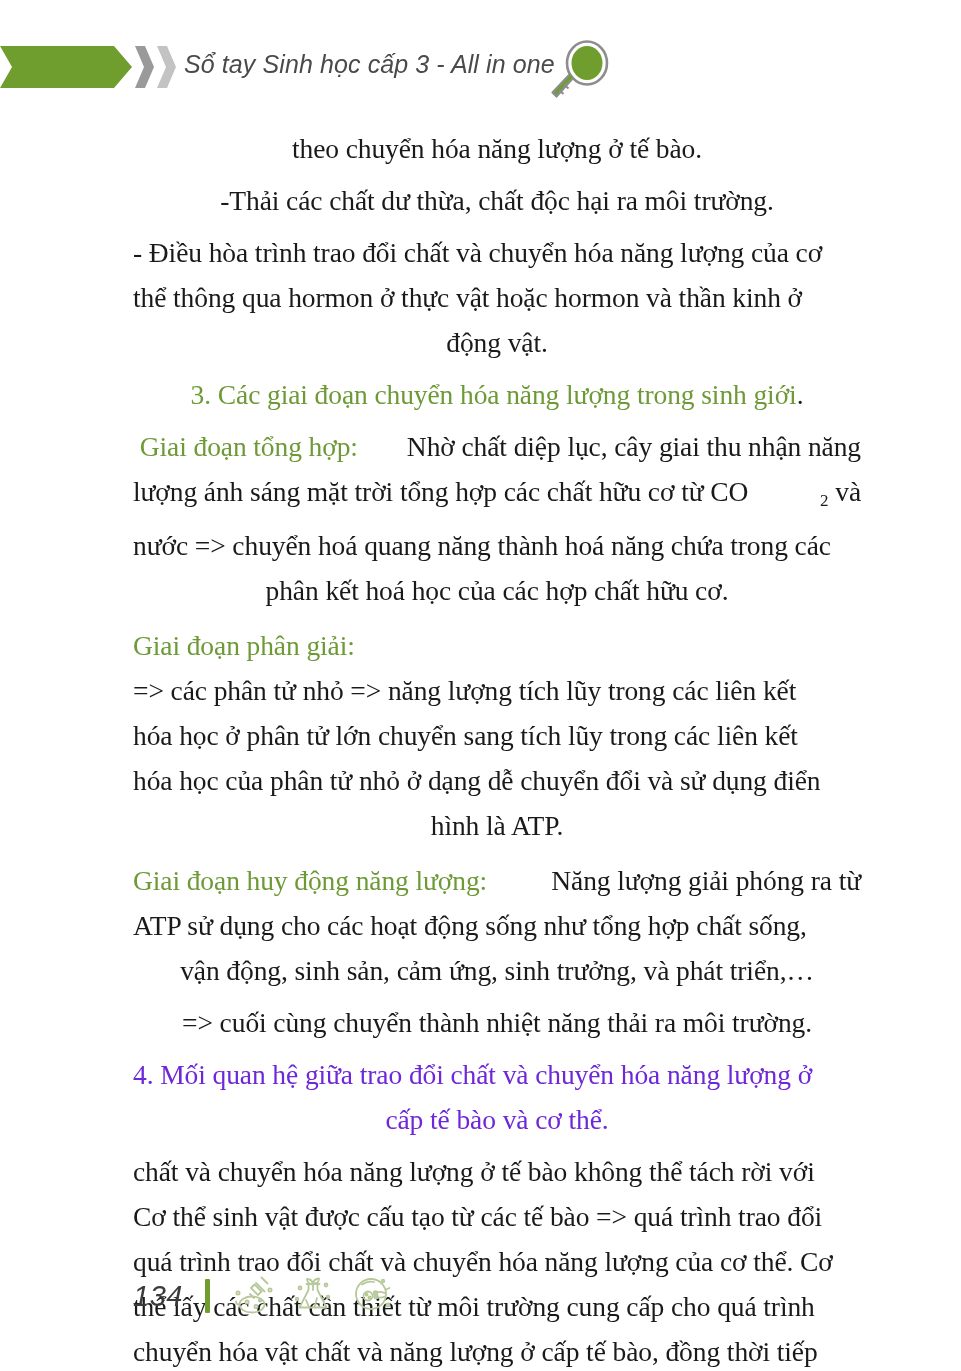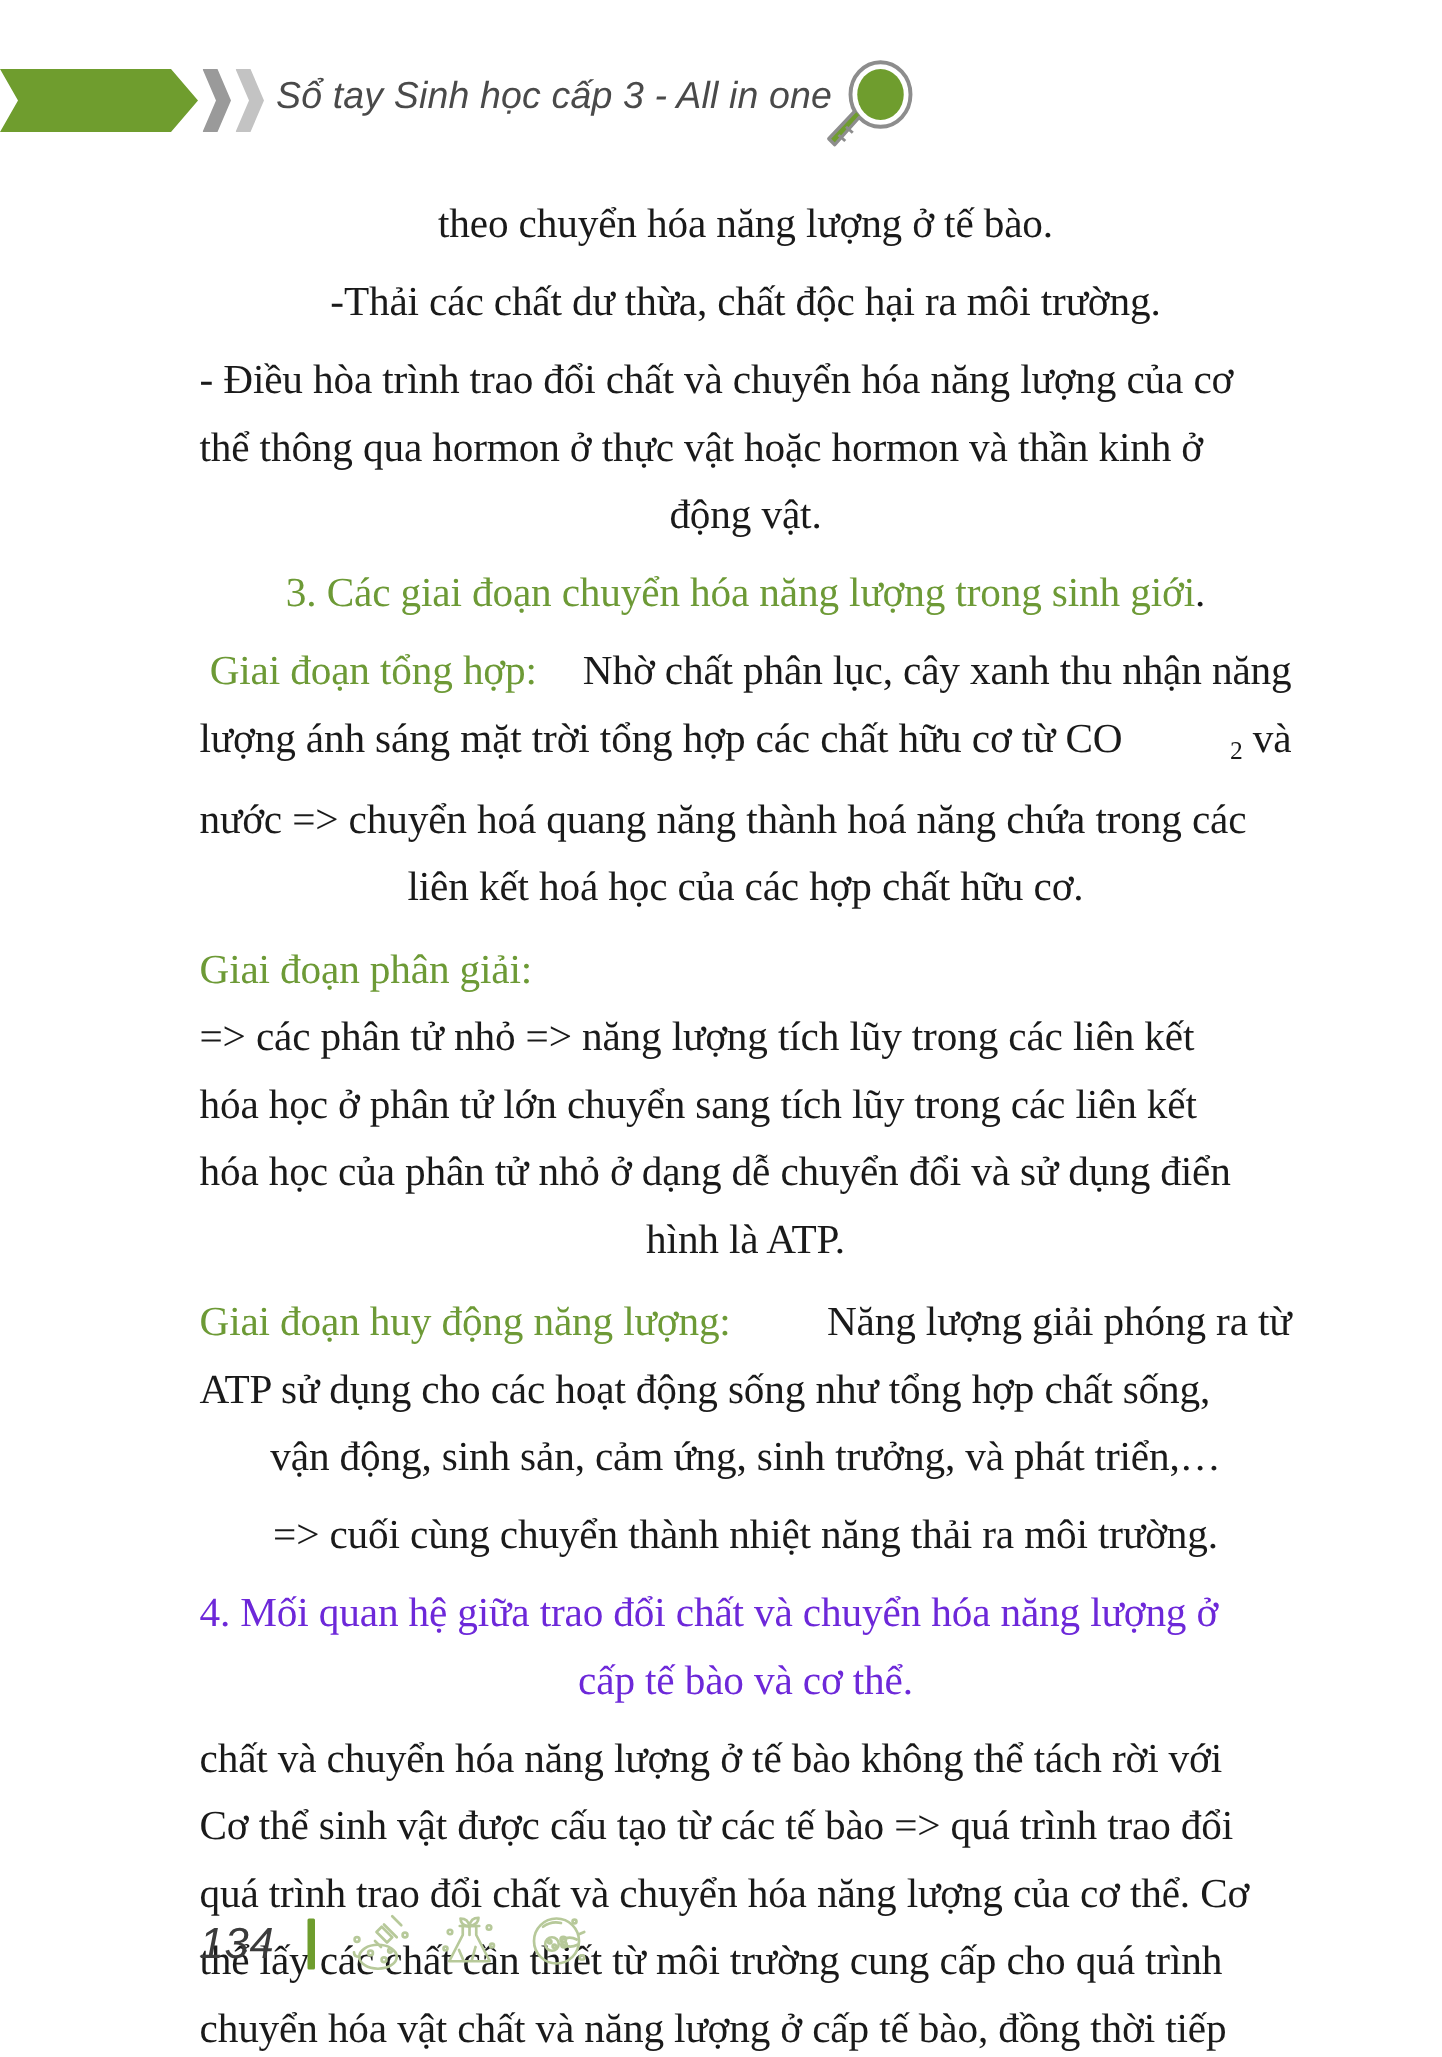--- a/index.html
+++ b/index.html
@@ -187,27 +187,27 @@
 
   <div class="para-block">
     <div class="jline last">
       <span class="green-head">3. Các giai đoạn chuyển hóa năng lượng trong sinh giới</span><span>.</span>
     </div>
   </div>
   <div class="spacer-sm"></div>
 
   <div class="para-block">
     <div class="jline">
-      <span class="green-head"> Giai đoạn tổng hợp:</span><span> Nhờ chất phân lục, cây xanh thu nhận năng</span>
+      <span class="green-head"> Giai đoạn tổng hợp:</span><span> Nhờ chất diệp lục, cây giai thu nhận năng</span>
     </div>
     <div class="jline">
       <span>lượng ánh sáng mặt trời tổng hợp các chất hữu cơ từ CO</span><span><sub>2</sub><span> và</span></span>
     </div>
     <div class="jline"><span>nước =&gt; chuyển hoá quang năng thành hoá năng chứa trong các</span></div>
-    <div class="jline last"><span>liên kết hoá học của các hợp chất hữu cơ.</span></div>
+    <div class="jline last"><span>phân kết hoá học của các hợp chất hữu cơ.</span></div>
   </div>
   <div class="spacer-md"></div>
 
   <div class="para-block">
     <div class="jline">
       <span class="green-head">Giai đoạn phân giải:</span>
     </div>
     <div class="jline"><span>=&gt; các phân tử nhỏ =&gt; năng lượng tích lũy trong các liên kết</span></div>
     <div class="jline"><span>hóa học ở phân tử lớn chuyển sang tích lũy trong các liên kết</span></div>
     <div class="jline"><span>hóa học của phân tử nhỏ ở dạng dễ chuyển đổi và sử dụng điển</span></div>

